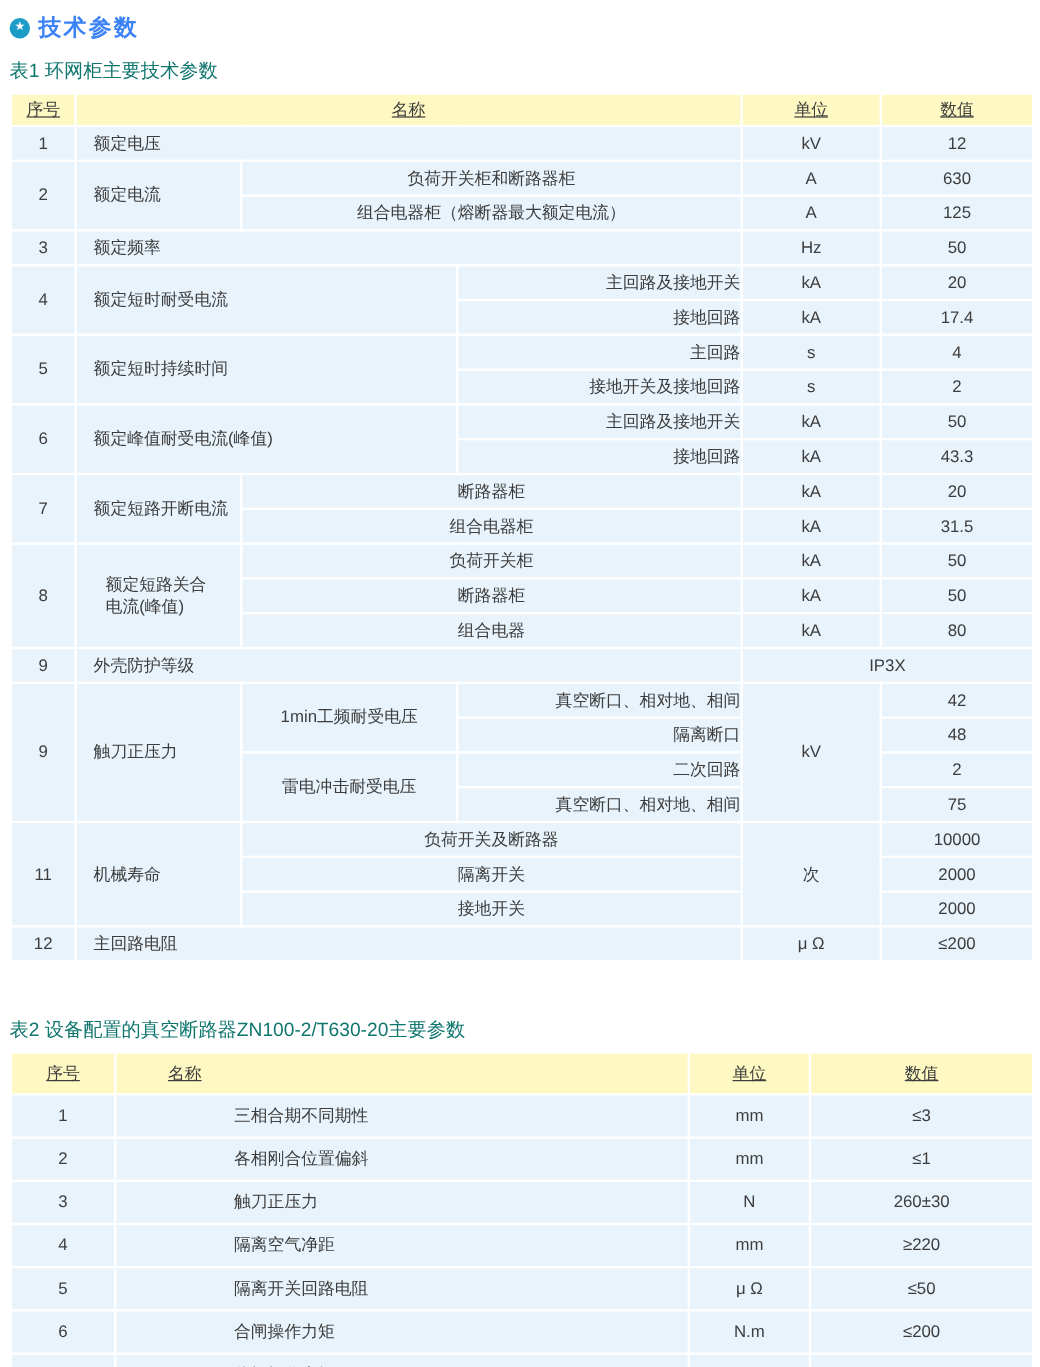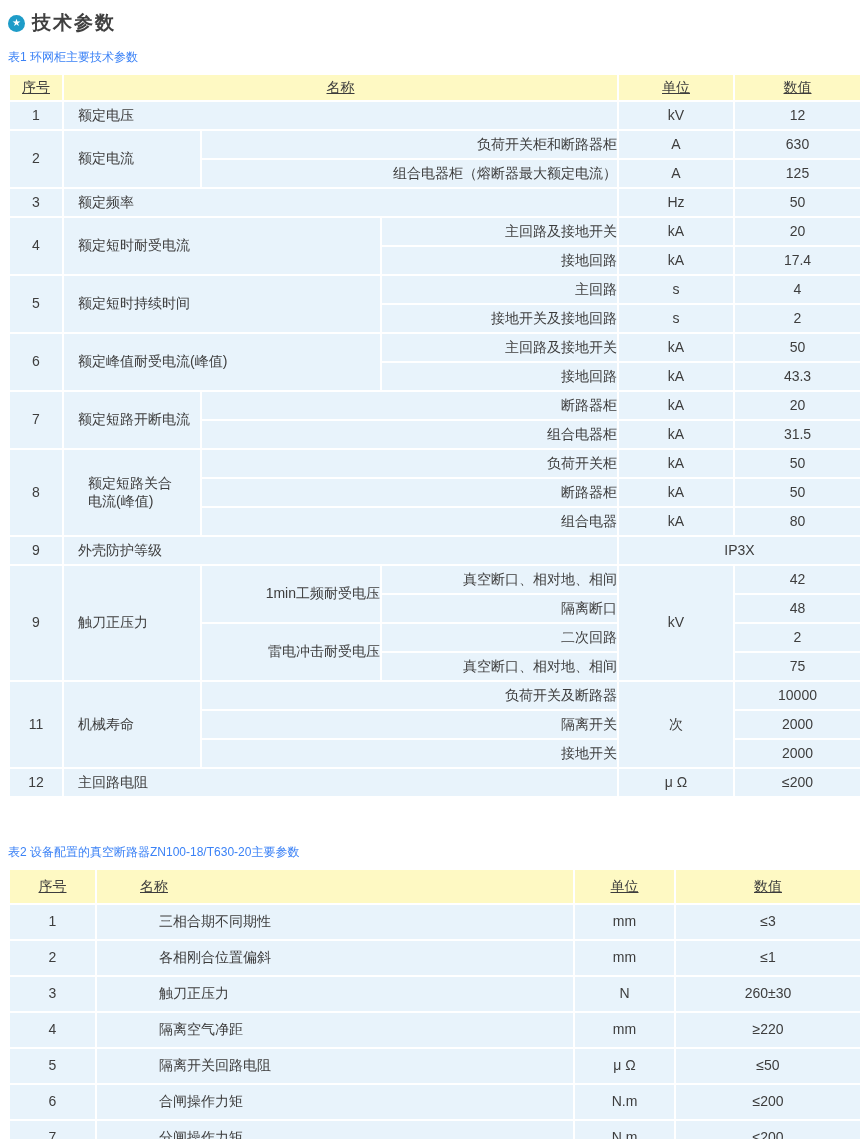--- a/index.html
+++ b/index.html
@@ -7,39 +7,39 @@
     width:867px;min-height:1139px;overflow:hidden;
     font-family:"Liberation Sans","DejaVu Sans",sans-serif;
     color:#3d3d3d;
   }
   .section-header{display:flex;align-items:center;gap:7px;margin:10px 0 0 8px;}
   .icon-circle{
     width:17px;height:17px;border-radius:50%;background:#1e9cc8;color:#fff;
     display:inline-flex;align-items:center;justify-content:center;
     font-size:10px;line-height:1;flex:0 0 auto;
   }
-  .section-title{font-size:19px;font-weight:bold;color:#404040;letter-spacing:2px;}
-  .table-caption{font-size:12px;color:#3b82f6;margin:13px 8px 7px 8px;}
+  .section-title{font-size:19px;font-weight:bold;color:#3b82f6;letter-spacing:2px;}
+  .table-caption{font-size:16px;color:#0f766e;margin:13px 8px 7px 8px;}
   .caption2{margin-top:46px;}
   table{border-collapse:collapse;table-layout:fixed;margin:0 8px;width:852px;}
   th,td{
     border:2px solid #ffffff;background:#e8f3fb;
     font-size:14px;color:#3d3d3d;font-weight:normal;
     padding:0;line-height:1.25;
   }
   th{background:#fef9c3;text-decoration:underline;}
   .t1 th{height:25px;}
   .t1 td{height:27px;}
   .t2 th{height:33px;}
   .t2 td{height:34px;}
   .c{text-align:center;}
   .pA{text-align:left;padding-left:14px;margin-left:13px;}
-  .pB{text-align:right;padding-left:0;}
+  .pB{text-align:center;padding-left:0;}
   .pC{text-align:right;padding-left:18px;}
-  .pN{text-align:left;padding-left:62px;}
+  .pN{text-align:left;padding-left:98px;}
   .pH{text-align:left;padding-left:43px;}
   .pre{white-space:pre-line;word-break:break-all;padding-left:24px;}
 </style>
 </head>
 <body>
 
 <div class="section-header">
   <span class="icon-circle">
       <span>★</span>
     </span>
@@ -209,21 +209,21 @@
 
   <tr>
     <td class="c">12</td>
     <td class="pA" colspan="3">主回路电阻</td>
     <td class="c">μ Ω</td>
     <td class="c">≤200</td>
   </tr>
 </tbody>
   </table>
 
-<div class="table-caption caption2">表2 设备配置的真空断路器ZN100-18/T630-20主要参数</div>
+<div class="table-caption caption2">表2 设备配置的真空断路器ZN100-2/T630-20主要参数</div>
 
 <table class="t2">
   <colgroup>
     <col style="width:87px">
       <col style="width:478px">
       <col style="width:101px">
       <col style="width:186px">
   </colgroup>
   <tbody>
       <tr>

